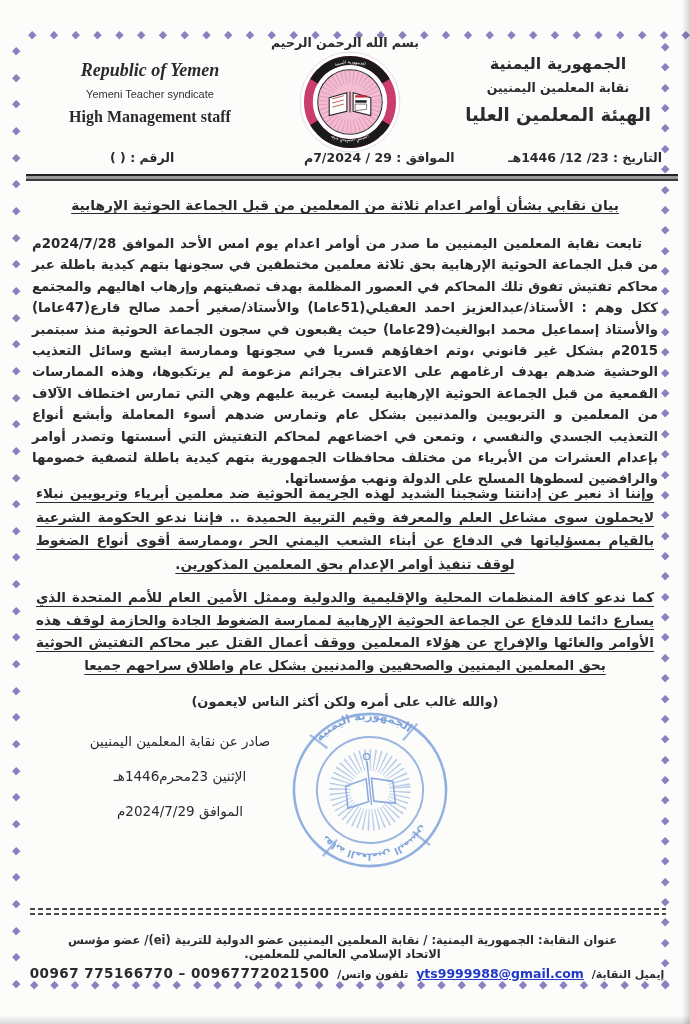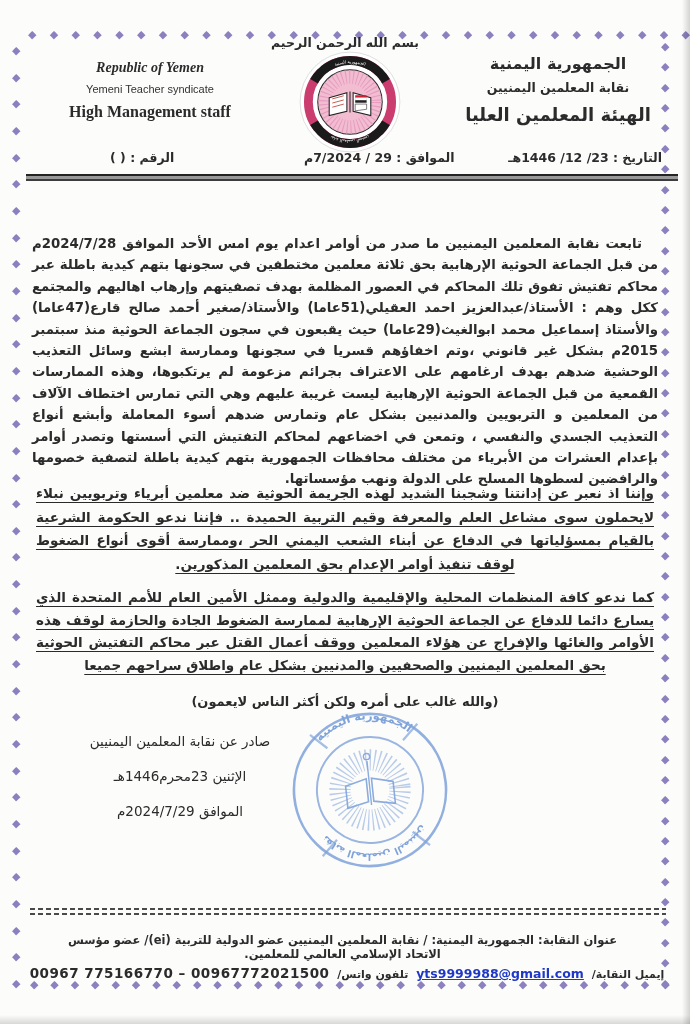--- a/index.html
+++ b/index.html
@@ -20,21 +20,21 @@
 
   .bismillah{position:absolute;top:35px;left:0;width:100%;text-align:center;
         font-size:12.5px;font-weight:bold;direction:rtl;}
 
   .header-right{position:absolute;top:54px;right:26px;width:212px;text-align:center;direction:rtl;}
   .hr1{font-size:16px;font-weight:bold;}
   .hr2{font-size:12.5px;font-weight:bold;margin-top:7px;}
   .hr3{font-size:18px;font-weight:bold;margin-top:9px;letter-spacing:0.5px;}
 
   .header-left{position:absolute;top:60px;left:30px;width:240px;text-align:center;}
-  .hl1{font-family:"Liberation Serif",serif;font-style:italic;font-weight:bold;font-size:14px;}
+  .hl1{font-family:"Liberation Serif",serif;font-style:italic;font-weight:bold;font-size:18px;}
   .hl2{font-family:"Liberation Sans",sans-serif;font-size:11px;margin-top:7px;color:#333;}
   .hl3{font-family:"Liberation Serif",serif;font-weight:bold;font-size:16px;margin-top:8px;}
 
   .logo{position:absolute;left:298px;top:50px;width:104px;height:104px;}
 
   .meta{position:absolute;top:150px;left:0;right:0;height:22px;font-size:12.5px;font-weight:bold;}
   .meta span.slot{position:absolute;direction:rtl;white-space:nowrap;}
   .meta-date{right:28px;}
   .meta-mowafiq{left:304px;}
   .meta-raqm{left:110px;text-align:right;}
@@ -287,20 +287,21 @@
       <span>29 / 7/2024م</span>
     </span>
     <span class="slot meta-raqm">
       <span>الرقم :</span>
       <span>( )</span>
     </span>
   </div>
 
   <div class="divider"></div>
 
+  <div class="title">بيان نقابي بشأن أوامر اعدام ثلاثة من المعلمين من قبل الجماعة الحوثية الإرهابية</div>
 
   <div class="p1">تابعت نقابة المعلمين اليمنيين ما صدر من أوامر اعدام يوم امس الأحد الموافق 2024/7/28م من قبل الجماعة الحوثية الإرهابية بحق ثلاثة معلمين مختطفين في سجونها بتهم كيدية باطلة عبر محاكم تفتيش تفوق تلك المحاكم في العصور المظلمة بهدف تصفيتهم وإرهاب اهاليهم والمجتمع ككل وهم : الأستاذ/عبدالعزيز احمد العقيلي(51عاما) والأستاذ/صغير أحمد صالح قارع(47عاما) والأستاذ إسماعيل محمد ابوالغيث(29عاما) حيث يقبعون في سجون الجماعة الحوثية منذ سبتمبر 2015م بشكل غير قانوني ،وتم اخفاؤهم قسريا في سجونها وممارسة ابشع وسائل التعذيب الوحشية ضدهم بهدف ارغامهم على الاعتراف بجرائم مزعومة لم يرتكبوها، وهذه الممارسات القمعية من قبل الجماعة الحوثية الإرهابية ليست غريبة عليهم وهي التي تمارس اختطاف الآلاف من المعلمين و التربويين والمدنيين بشكل عام وتمارس ضدهم أسوء المعاملة وأبشع أنواع التعذيب الجسدي والنفسي ، وتمعن في اخضاعهم لمحاكم التفتيش التي أسستها وتصدر أوامر بإعدام العشرات من الأبرياء من مختلف محافظات الجمهورية بتهم كيدية باطلة لتصفية خصومها والرافضين لسطوها المسلح على الدولة ونهب مؤسساتها.</div>
   <div class="p-underlined p3">كما ندعو كافة المنظمات المحلية والإقليمية والدولية وممثل الأمين العام للأمم المتحدة الذي يسارع دائما للدفاع عن الجماعة الحوثية الإرهابية لممارسة الضغوط الجادة والحازمة لوقف هذه الأوامر والغائها والإفراج عن هؤلاء المعلمين ووقف أعمال القتل عبر محاكم التفتيش الحوثية بحق المعلمين اليمنيين والصحفيين والمدنيين بشكل عام واطلاق سراحهم جميعا</div>
   <div class="p-underlined p2">وإننا اذ نعبر عن إدانتنا وشجبنا الشديد لهذه الجريمة الحوثية ضد معلمين أبرياء وتربويين نبلاء لايحملون سوى مشاعل العلم والمعرفة وقيم التربية الحميدة .. فإننا ندعو الحكومة الشرعية بالقيام بمسؤلياتها في الدفاع عن أبناء الشعب اليمني الحر ،وممارسة أقوى أنواع الضغوط لوقف تنفيذ أوامر الإعدام بحق المعلمين المذكورين.</div>
   <div class="quote">(والله غالب على أمره ولكن أكثر الناس لايعمون)</div>
 
   <div class="signature">
     <div class="sig-line">صادر عن نقابة المعلمين اليمنيين</div>
     <div class="sig-line">الإثنين 23محرم1446هـ</div>
     <div class="sig-line">الموافق 2024/7/29م</div>

